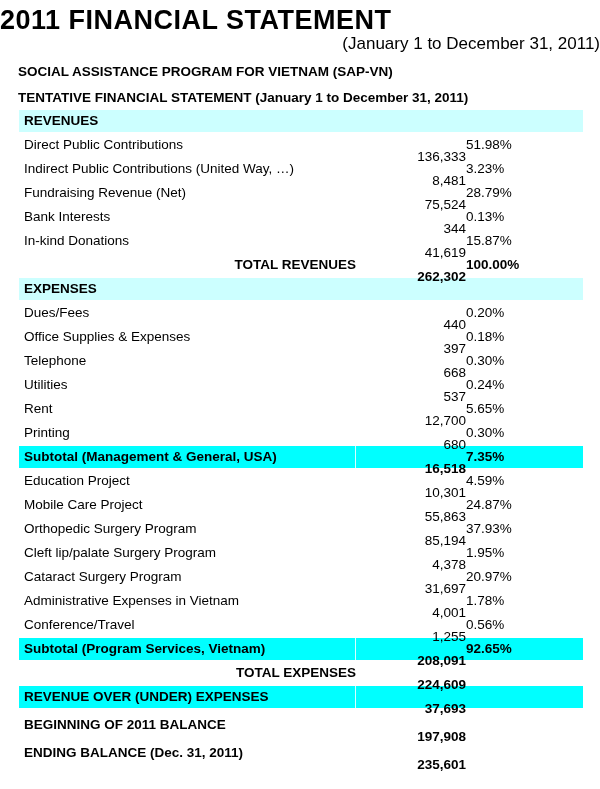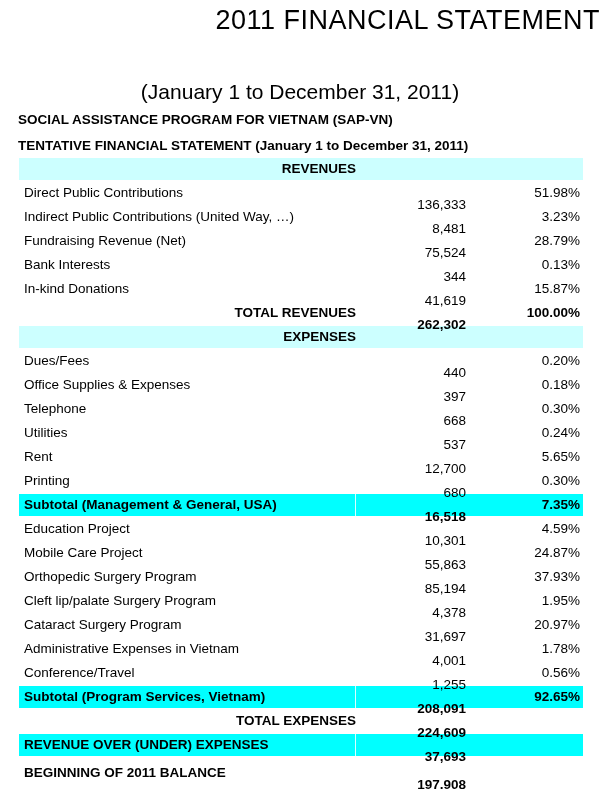--- a/index.html
+++ b/index.html
@@ -11,30 +11,29 @@
   }
   body {
     width: 600px;
     height: 789px;
     overflow: hidden;
   }
   .title {
     padding-top: 6px;
     font-size: 27px;
     line-height: 29px;
+    text-align: left;
+    font-weight: 700;
+    letter-spacing: 0.5px;
+  }
+  .subtitle {
+    font-size: 17px;
+    line-height: 18px;
     text-align: right;
     font-weight: 400;
-    letter-spacing: 0.5px;
-  }
-  .subtitle {
-    font-size: 21px;
-    line-height: 18px;
-    text-align: center;
-    font-weight: 400;
-    margin-top: 48px;
   }
   .org-line, .stmt-line {
     margin: 11px 0 0 18px;
     font-size: 13.5px;
     line-height: 15px;
     font-weight: 700;
   }
   .fin-table {
     margin: 4px 0 0 19px;
     width: 564px;
@@ -42,30 +41,30 @@
   .row {
     display: flex;
     align-items: center;
     height: 24px;
     font-size: 13.5px;
     line-height: 16px;
   }
   .cell { box-sizing: border-box; white-space: nowrap; }
   .label  { width: 337px; padding-left: 5px; }
   .amount { width: 110px; text-align: right; margin-top: 24px; }
-  .pct    { width: 117px; text-align: right; padding-right: 3px; }
+  .pct    { width: 117px; text-align: left; padding-right: 3px; }
 
   .row.section {
     background: #CCFFFF;
     font-weight: 700;
     border-top: 1px solid #ffffff;
     border-bottom: 1px solid #ffffff;
     box-sizing: border-box;
   }
-  .row.section .label { text-align: right; }
+  .row.section .label { text-align: left; }
 
   .row.total { font-weight: 700; }
   .row.total .label { text-align: right; padding-left: 0; padding-right: 0; }
 
   .row.subtotal, .row.highlight {
     background: #00FFFF;
     font-weight: 700;
     border-top: 1px solid #ffffff;
     border-bottom: 1px solid #ffffff;
     box-sizing: border-box;

